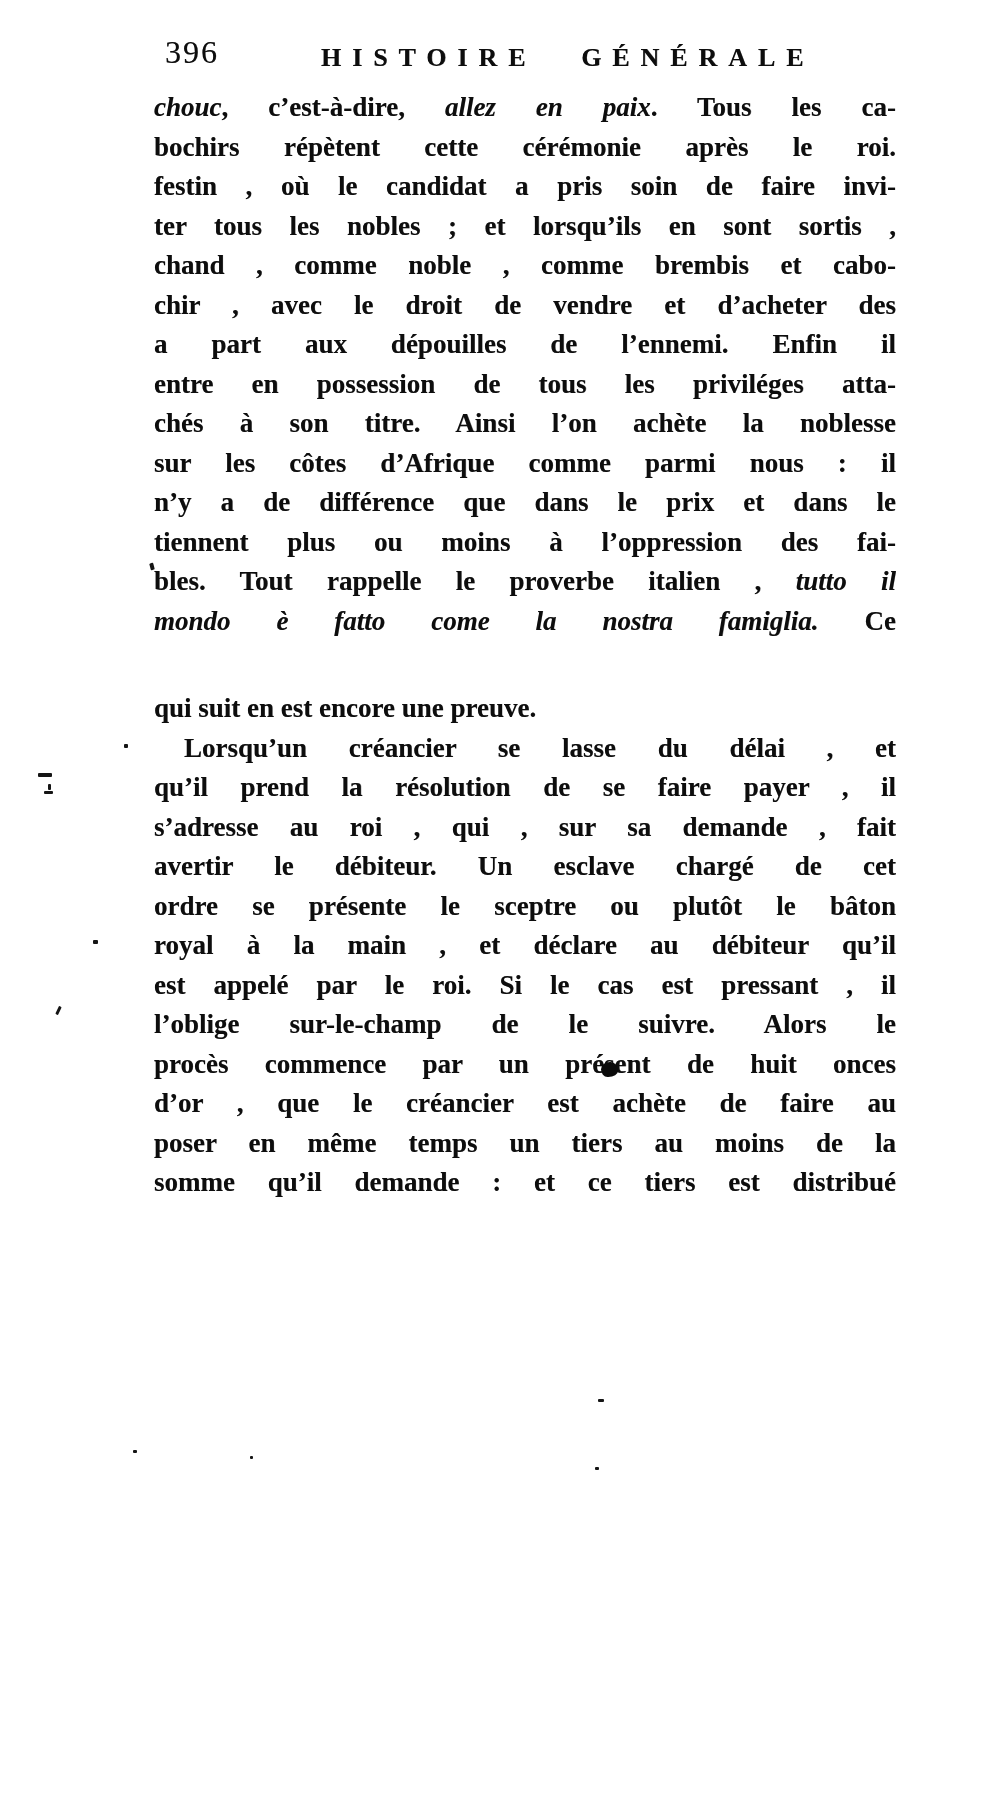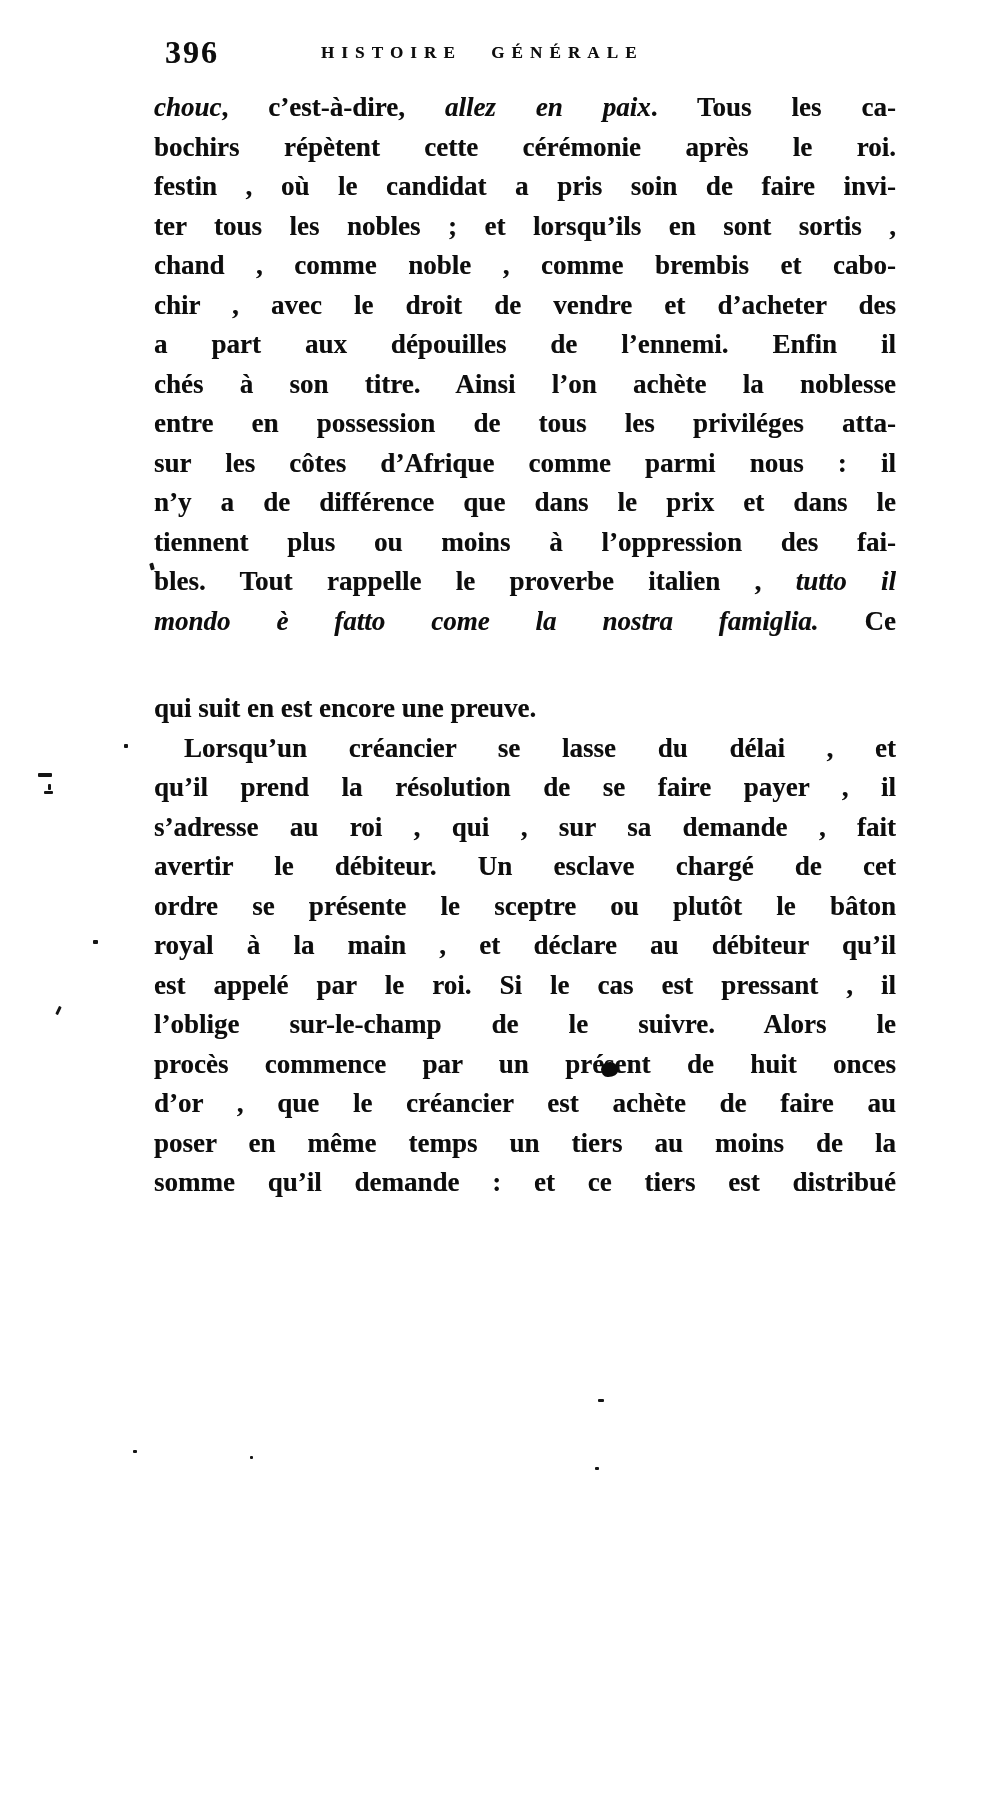--- a/index.html
+++ b/index.html
@@ -12,26 +12,26 @@
     overflow:hidden;
   }
   .page{
     position:absolute;inset:0;background:#ffffff;
   }
   .page-header{
     position:absolute;top:34px;left:163px;width:742px;height:44px;
   }
   .page-number{
     position:absolute;left:2px;top:0;
-    font-size:32px;font-weight:700;letter-spacing:2px;
+    font-size:32px;font-weight:400;letter-spacing:2px;
     text-shadow:0.3px 0.3px 0 rgba(0,0,0,0.45);
   }
   .page-title{
     position:absolute;left:158px;top:9px;
-    font-size:17px;font-weight:700;
+    font-size:26px;font-weight:700;
     letter-spacing:0.42em;word-spacing:1.05em;
     white-space:nowrap;
     text-shadow:0.3px 0.3px 0 rgba(0,0,0,0.5);
   }
   .body-text{
     position:absolute;left:154px;top:88px;width:742px;
     font-size:27px;font-weight:700;line-height:39.5px;
     text-shadow:0.3px 0.3px 0 rgba(0,0,0,0.4);
   }
   .text-line{
@@ -63,22 +63,22 @@
   </div>
 
   <div class="body-text" id="body-text">
       <div class="text-line"><span class="it">chouc</span><span>, c’est-à-dire, </span><span class="it">allez en paix</span><span>. Tous les ca-</span></div>
       <div class="text-line"><span>bochirs répètent cette cérémonie après le roi.</span></div>
       <div class="text-line"><span>festin , où le candidat a pris soin de faire invi-</span></div>
       <div class="text-line"><span>ter tous les nobles ; et lorsqu’ils en sont sortis ,</span></div>
       <div class="text-line"><span>chand , comme noble , comme brembis et cabo-</span></div>
       <div class="text-line"><span>chir , avec le droit de vendre et d’acheter des</span></div>
       <div class="text-line"><span>a part aux dépouilles de l’ennemi.  Enfin  il</span></div>
+      <div class="text-line"><span>entre en possession de tous les priviléges atta-</span></div>
       <div class="text-line"><span>chés à son titre. Ainsi l’on achète la noblesse</span></div>
-      <div class="text-line"><span>entre en possession de tous les priviléges atta-</span></div>
       <div class="text-line"><span>sur les côtes d’Afrique comme parmi nous : il</span></div>
       <div class="text-line"><span>n’y a de différence que dans le prix et dans le</span></div>
       <div class="text-line"><span>tiennent plus ou moins à l’oppression des fai-</span></div>
       <div class="text-line"><span>bles. Tout rappelle le proverbe italien , </span><span class="it">tutto il</span></div>
       <div class="text-line"><span class="it">mondo è fatto come la nostra famiglia.</span><span> Ce</span></div>
       <div class="text-line short"><span>qui suit en est encore une preuve.</span></div>
       <div class="text-line indent"><span>Lorsqu’un créancier se lasse du délai , et</span></div>
       <div class="text-line"><span>qu’il prend la résolution de se faire payer , il</span></div>
       <div class="text-line"><span>s’adresse au roi , qui , sur sa demande , fait</span></div>
       <div class="text-line"><span>avertir le débiteur. Un esclave chargé de cet</span></div>

